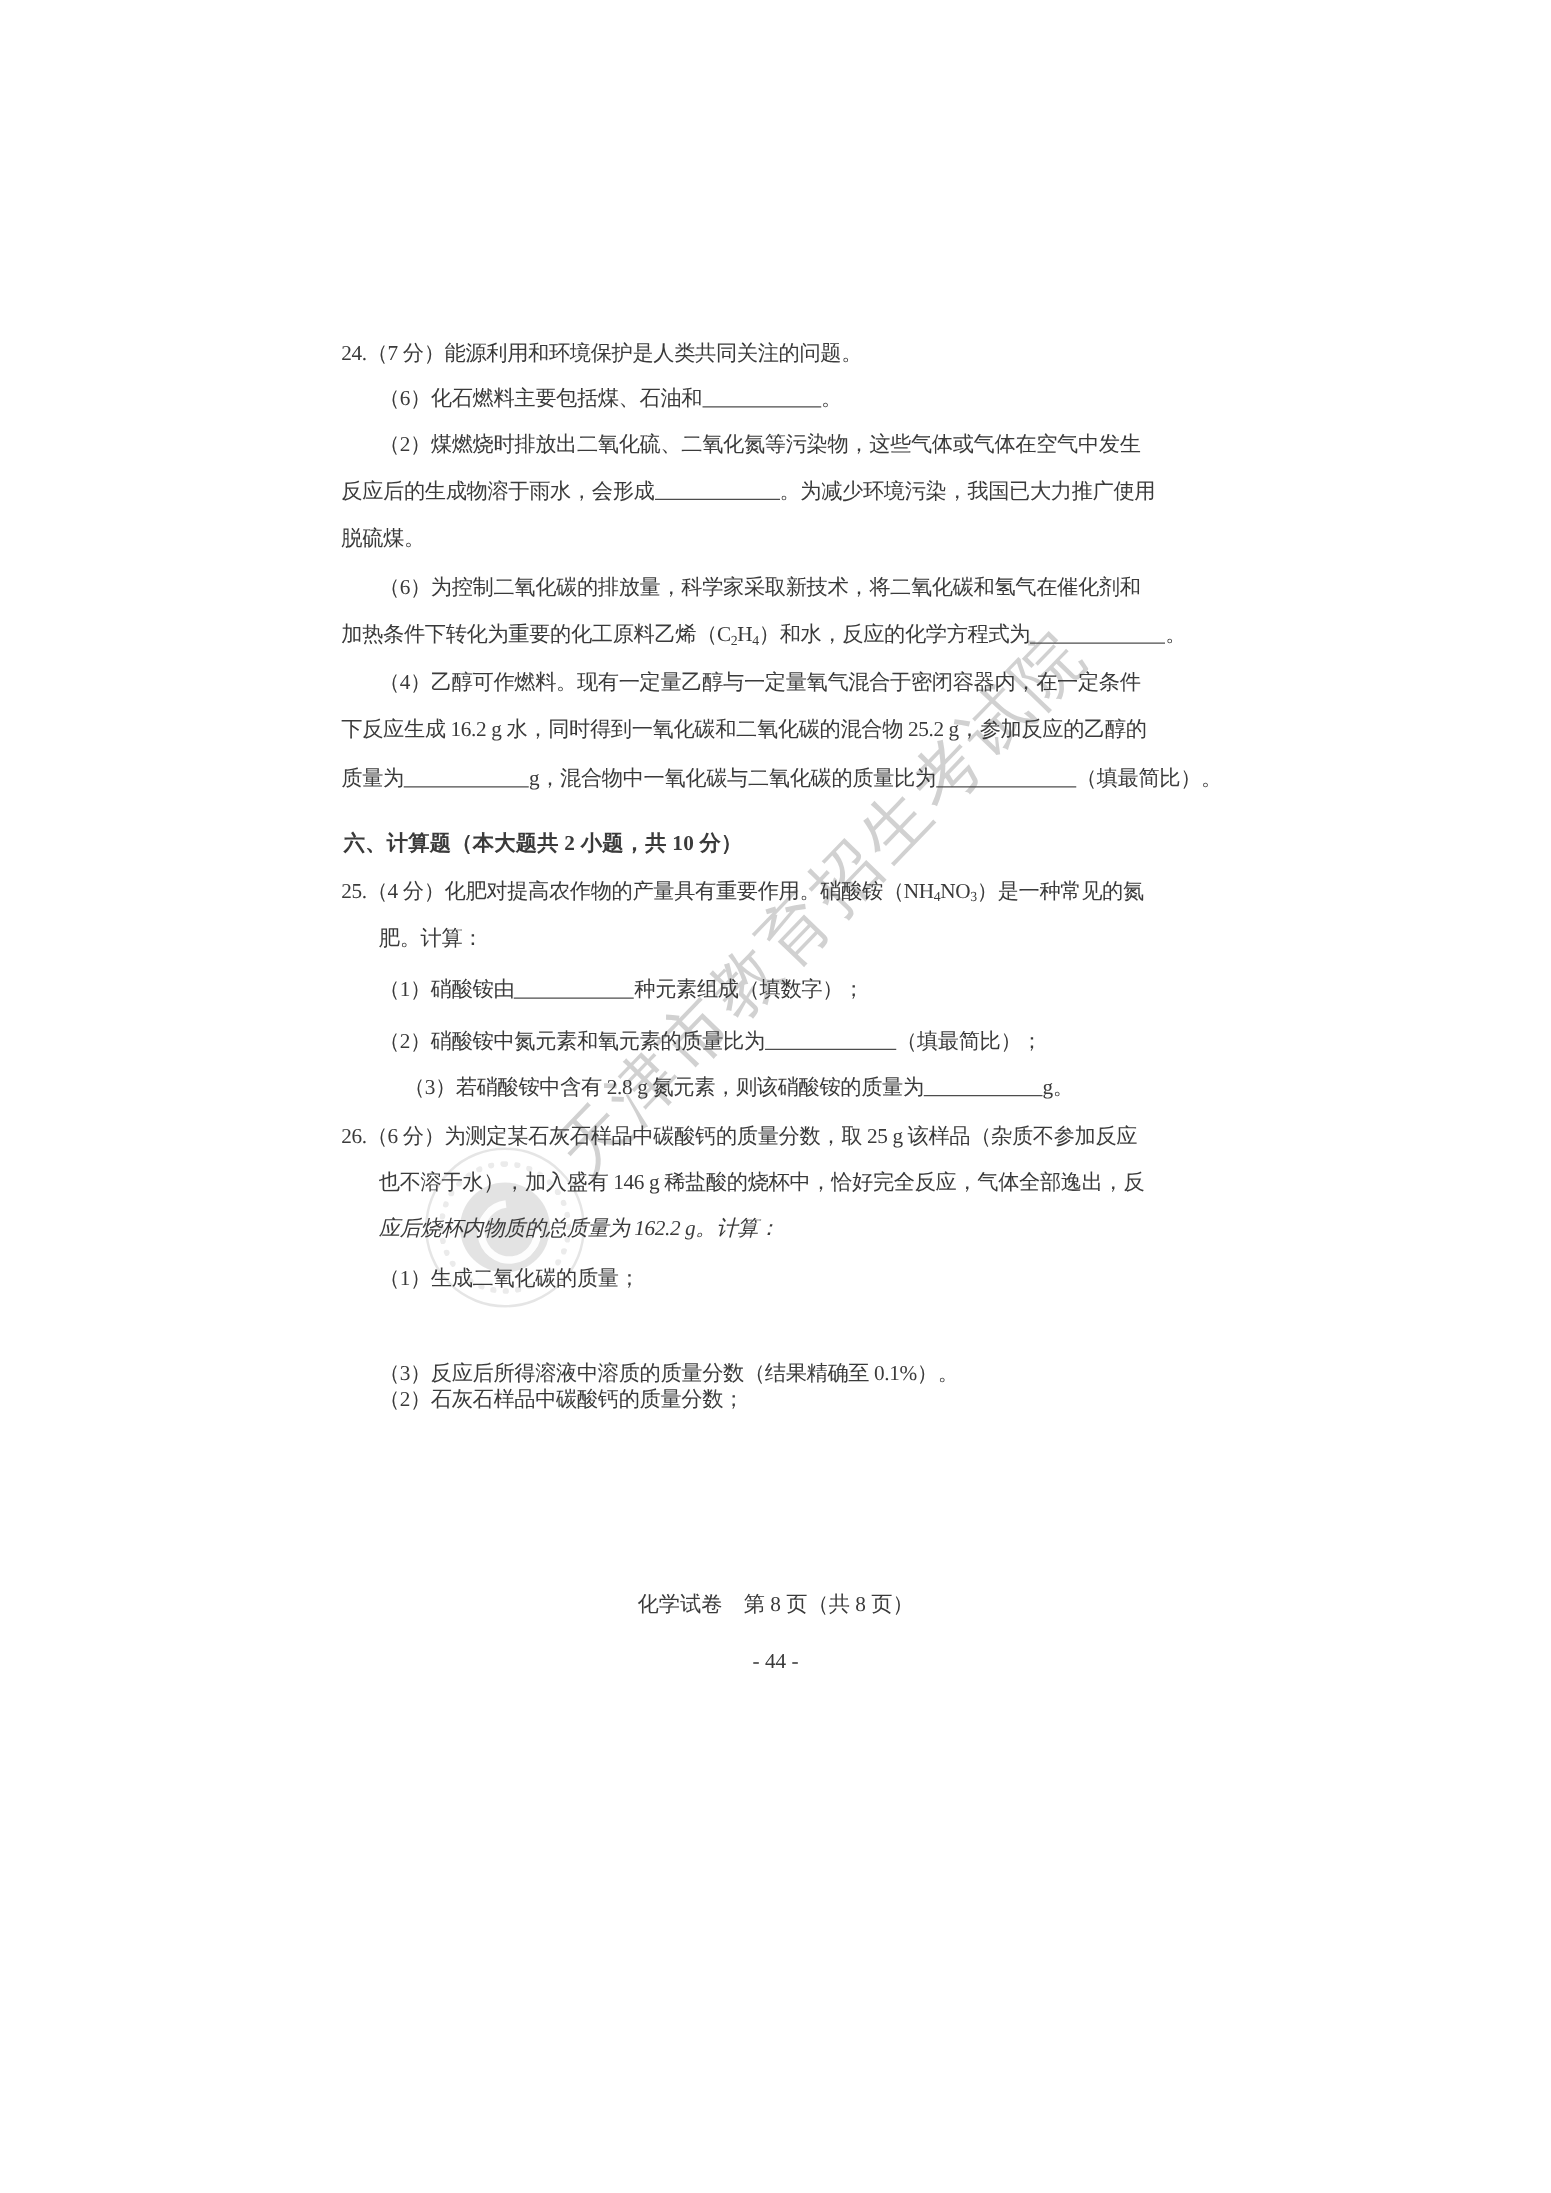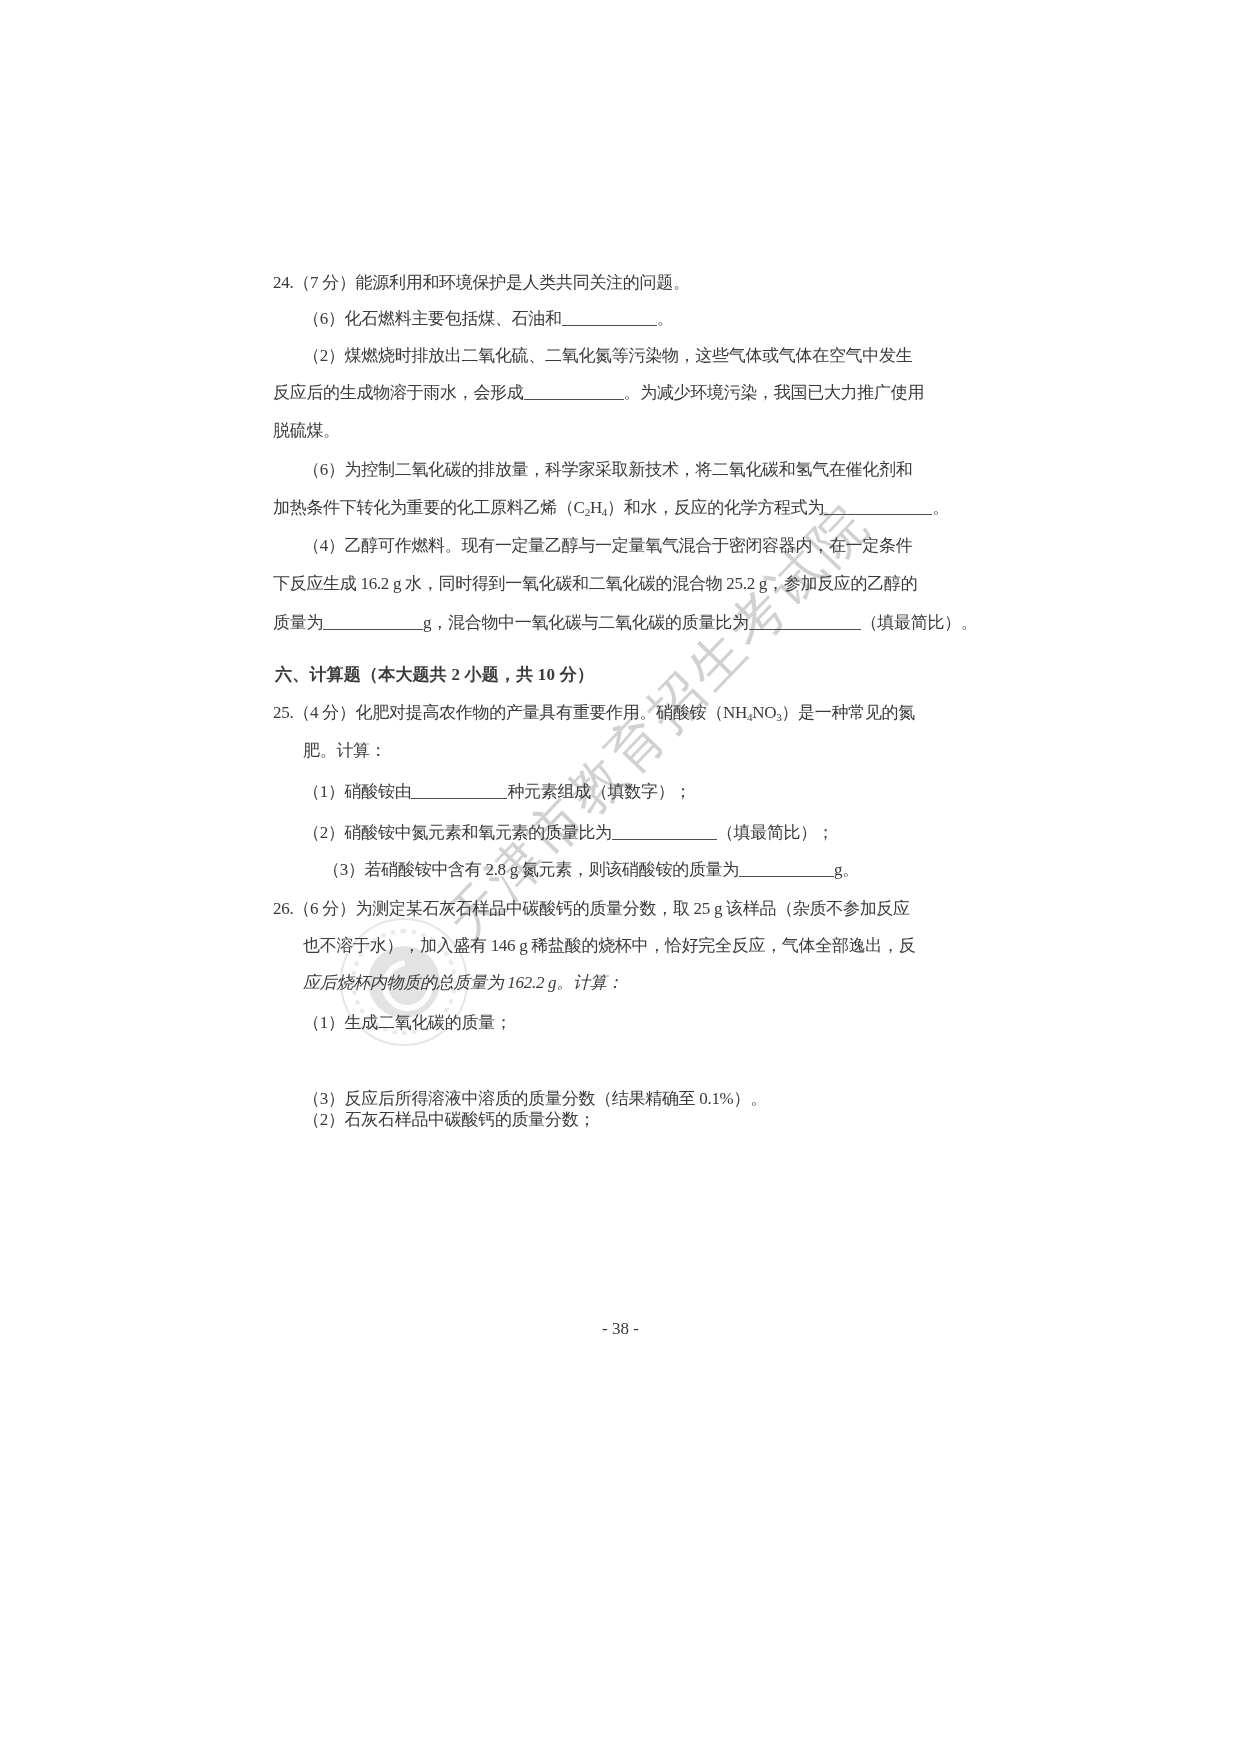--- a/index.html
+++ b/index.html
@@ -106,15 +106,16 @@
       <div class="line" style="left: 303px; top: 821px;"><span>（2）硝酸铵中氮元素和氧元素的质量比为</span><span class="blank" style="width: 105px;"></span><span>（填最简比）；</span></div>
       <div class="line" style="left: 303px; top: 858px; margin-left: 20px;"><span>（3）若硝酸铵中含有 2.8 g 氮元素，则该硝酸铵的质量为</span><span class="blank" style="width: 95px;"></span><span>g。</span></div>
       <div class="line" style="left: 273px; top: 897px;"><span>26.（6 分）为测定某石灰石样品中碳酸钙的质量分数，取 25 g 该样品（杂质不参加反应</span></div>
       <div class="line" style="left: 303px; top: 934px;"><span>也不溶于水），加入盛有 146 g 稀盐酸的烧杯中，恰好完全反应，气体全部逸出，反</span></div>
       <div class="line" style="left: 303px; top: 971px; font-style: italic;"><span>应后烧杯内物质的总质量为 162.2 g。计算：</span></div>
       <div class="line" style="left: 303px; top: 1011px;"><span>（1）生成二氧化碳的质量；</span></div>
       <div class="line" style="left: 303px; top: 1108px;"><span>（2）石灰石样品中碳酸钙的质量分数；</span></div>
       <div class="line" style="left: 303px; top: 1087px;"><span>（3）反应后所得溶液中溶质的质量分数（结果精确至 0.1%）。</span></div>
     </div>
 
-  <div class="footer-line footer-2">- 38 -</div>
+  <div class="footer-line footer-1">化学试卷　第 8 页（共 8 页）</div>
+  <div class="footer-line footer-2">- 44 -</div>
 
 </div>
 
 </body></html>

